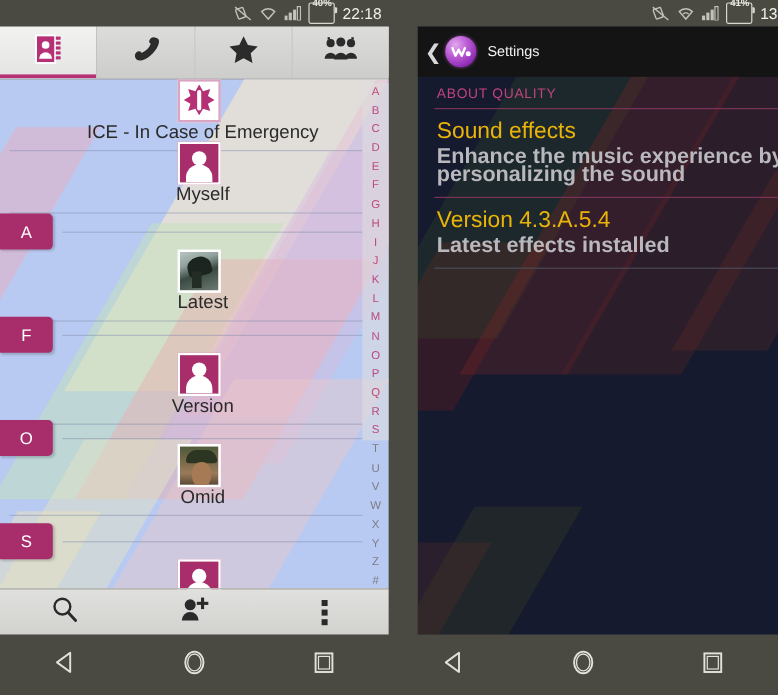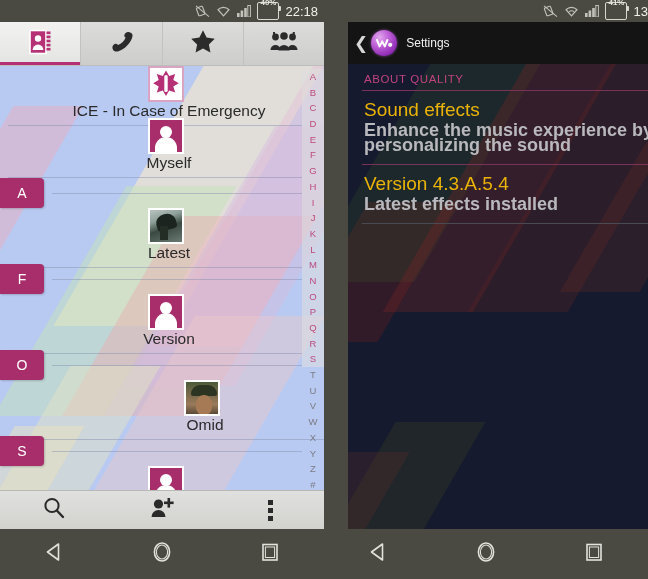--- a/index.html
+++ b/index.html
@@ -316,21 +316,21 @@
 
     <div class="crow" style="top:228px;">
       <div class="avatar av-person"></div>
       <div class="cname">Version</div>
     </div>
 
     <div class="sechead" style="top:284px;">
       <div class="secbadge">O</div>
     </div>
 
-    <div class="crow" style="top:314px;margin-left:36px;">
+    <div class="crow" style="top:304px;">
       <div class="avatar av-photo-omid"></div>
       <div class="cname">Omid</div>
     </div>
 
     <div class="sechead" style="top:370px;">
       <div class="secbadge">S</div>
     </div>
 
     <div class="crow" style="top:400px;">
       <div class="avatar av-person"></div>

